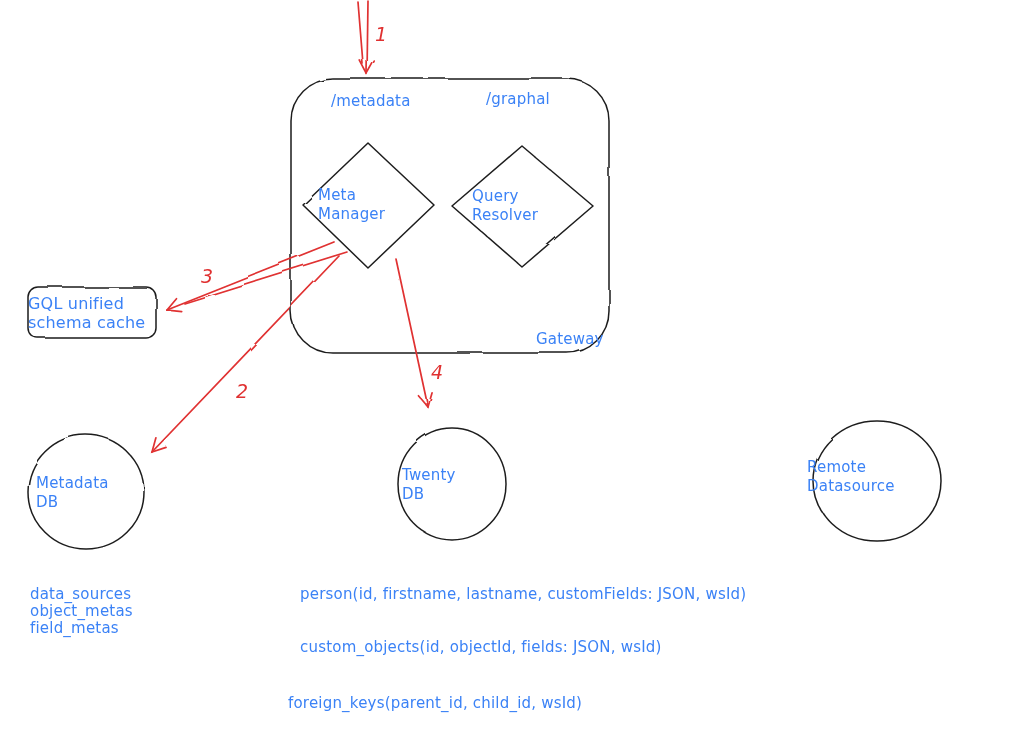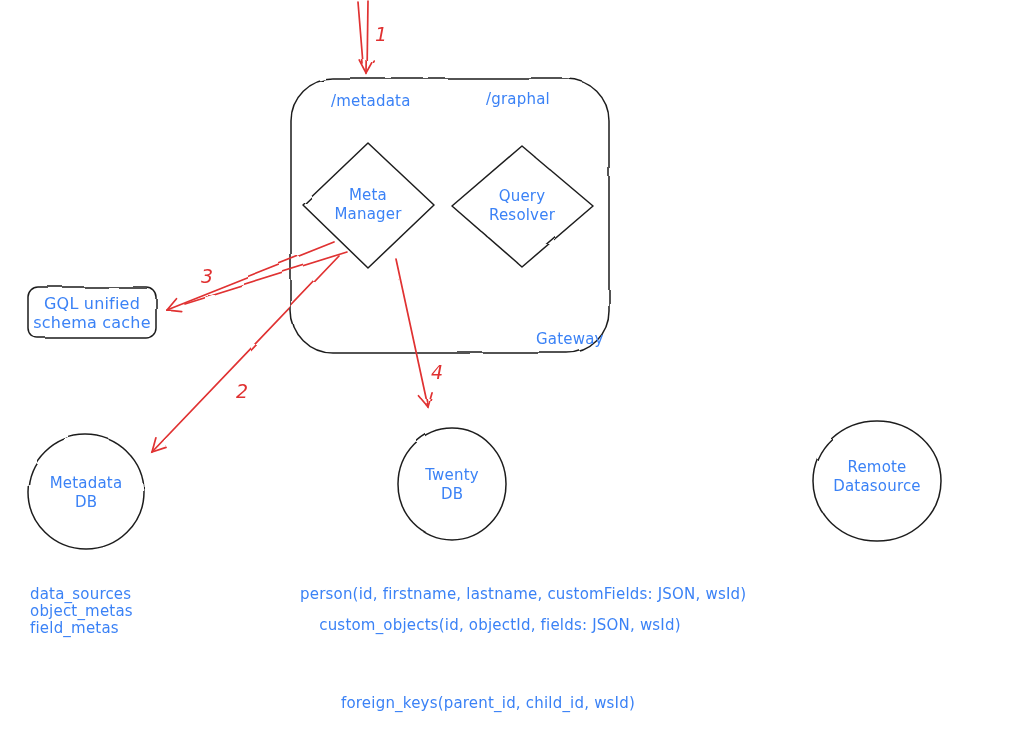--- a/index.html
+++ b/index.html
@@ -1,21 +1,21 @@
 <!DOCTYPE html>
 <html><head>
 <meta charset="utf-8">
 <style>
   * { margin:0; padding:0; box-sizing:border-box; }
   html,body { background:#ffffff; }
   body { font-family:"DejaVu Sans", sans-serif; color:#1e1e1e; }
   .stage { position:relative; width:1024px; height:730px; background:#ffffff; overflow:hidden; }
   svg.canvas { position:absolute; left:0; top:0; }
   .label { position:absolute; font-size:15px; line-height:19px; color:#3b82f6; white-space:nowrap; letter-spacing:0.2px; }
-  .center { text-align:center; }
+  .center { text-align:left; }
   .pre { white-space:pre-line; }
   .small { font-size:16px; line-height:19px; }
   .tables { line-height:17px; }
   .step { position:absolute; font-size:19px; line-height:20px; color:#e03131; font-style:italic; font-weight:500; }
 </style>
 </head>
 <body>
 
 <div class="stage">
 
@@ -68,21 +68,21 @@
 DB</div>
   <div class="label center pre" style="left:402px; top:466px; width:100px;">Twenty
 DB</div>
   <div class="label center pre" style="left:807px; top:458px; width:140px;">Remote
 Datasource</div>
 
   <div class="label center" style="left:300px; top:585px; width:440px;">person(id, firstname, lastname, customFields: JSON, wsId)</div>
   <div class="label pre tables" style="left:30px; top:586px;">data_sources
 object_metas
 field_metas</div>
-  <div class="label center" style="left:300px; top:616px; width:400px;">custom_objects(id, objectId, fields: JSON, wsId)</div>
+  <div class="label center" style="left:300px; top:638px; width:400px;">custom_objects(id, objectId, fields: JSON, wsId)</div>
   <div class="label center" style="left:288px; top:694px; width:400px;">foreign_keys(parent_id, child_id, wsId)</div>
 
   <div class="step" style="left:375px; top:24px;">1</div>
   <div class="step" style="left:236px; top:381px;">2</div>
   <div class="step" style="left:201px; top:266px;">3</div>
   <div class="step" style="left:431px; top:362px;">4</div>
 
 </div>
 
 </body></html>

